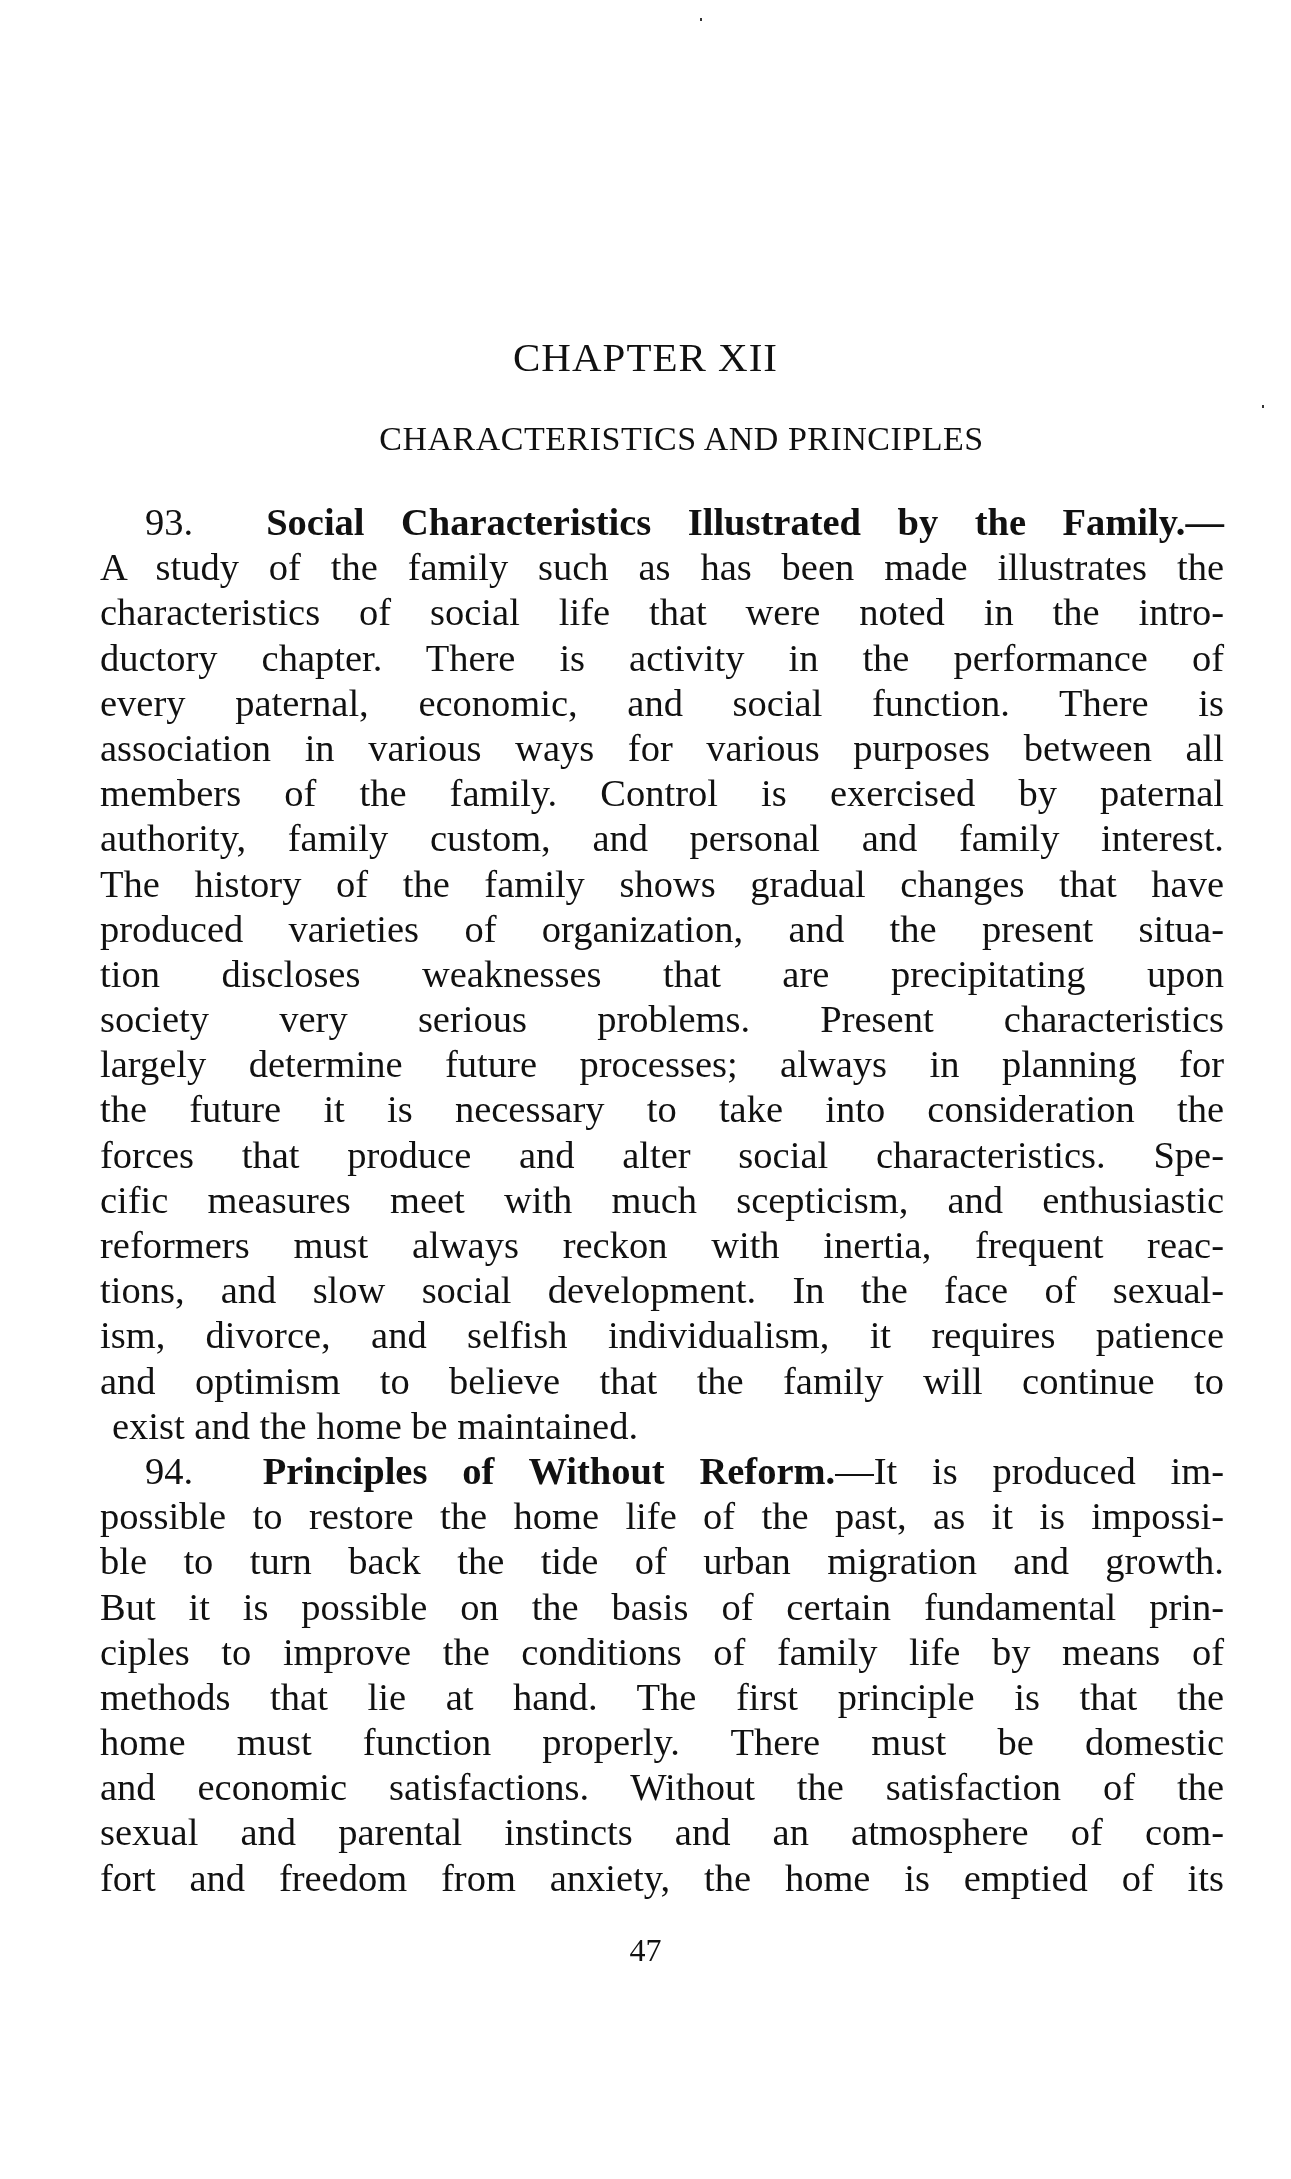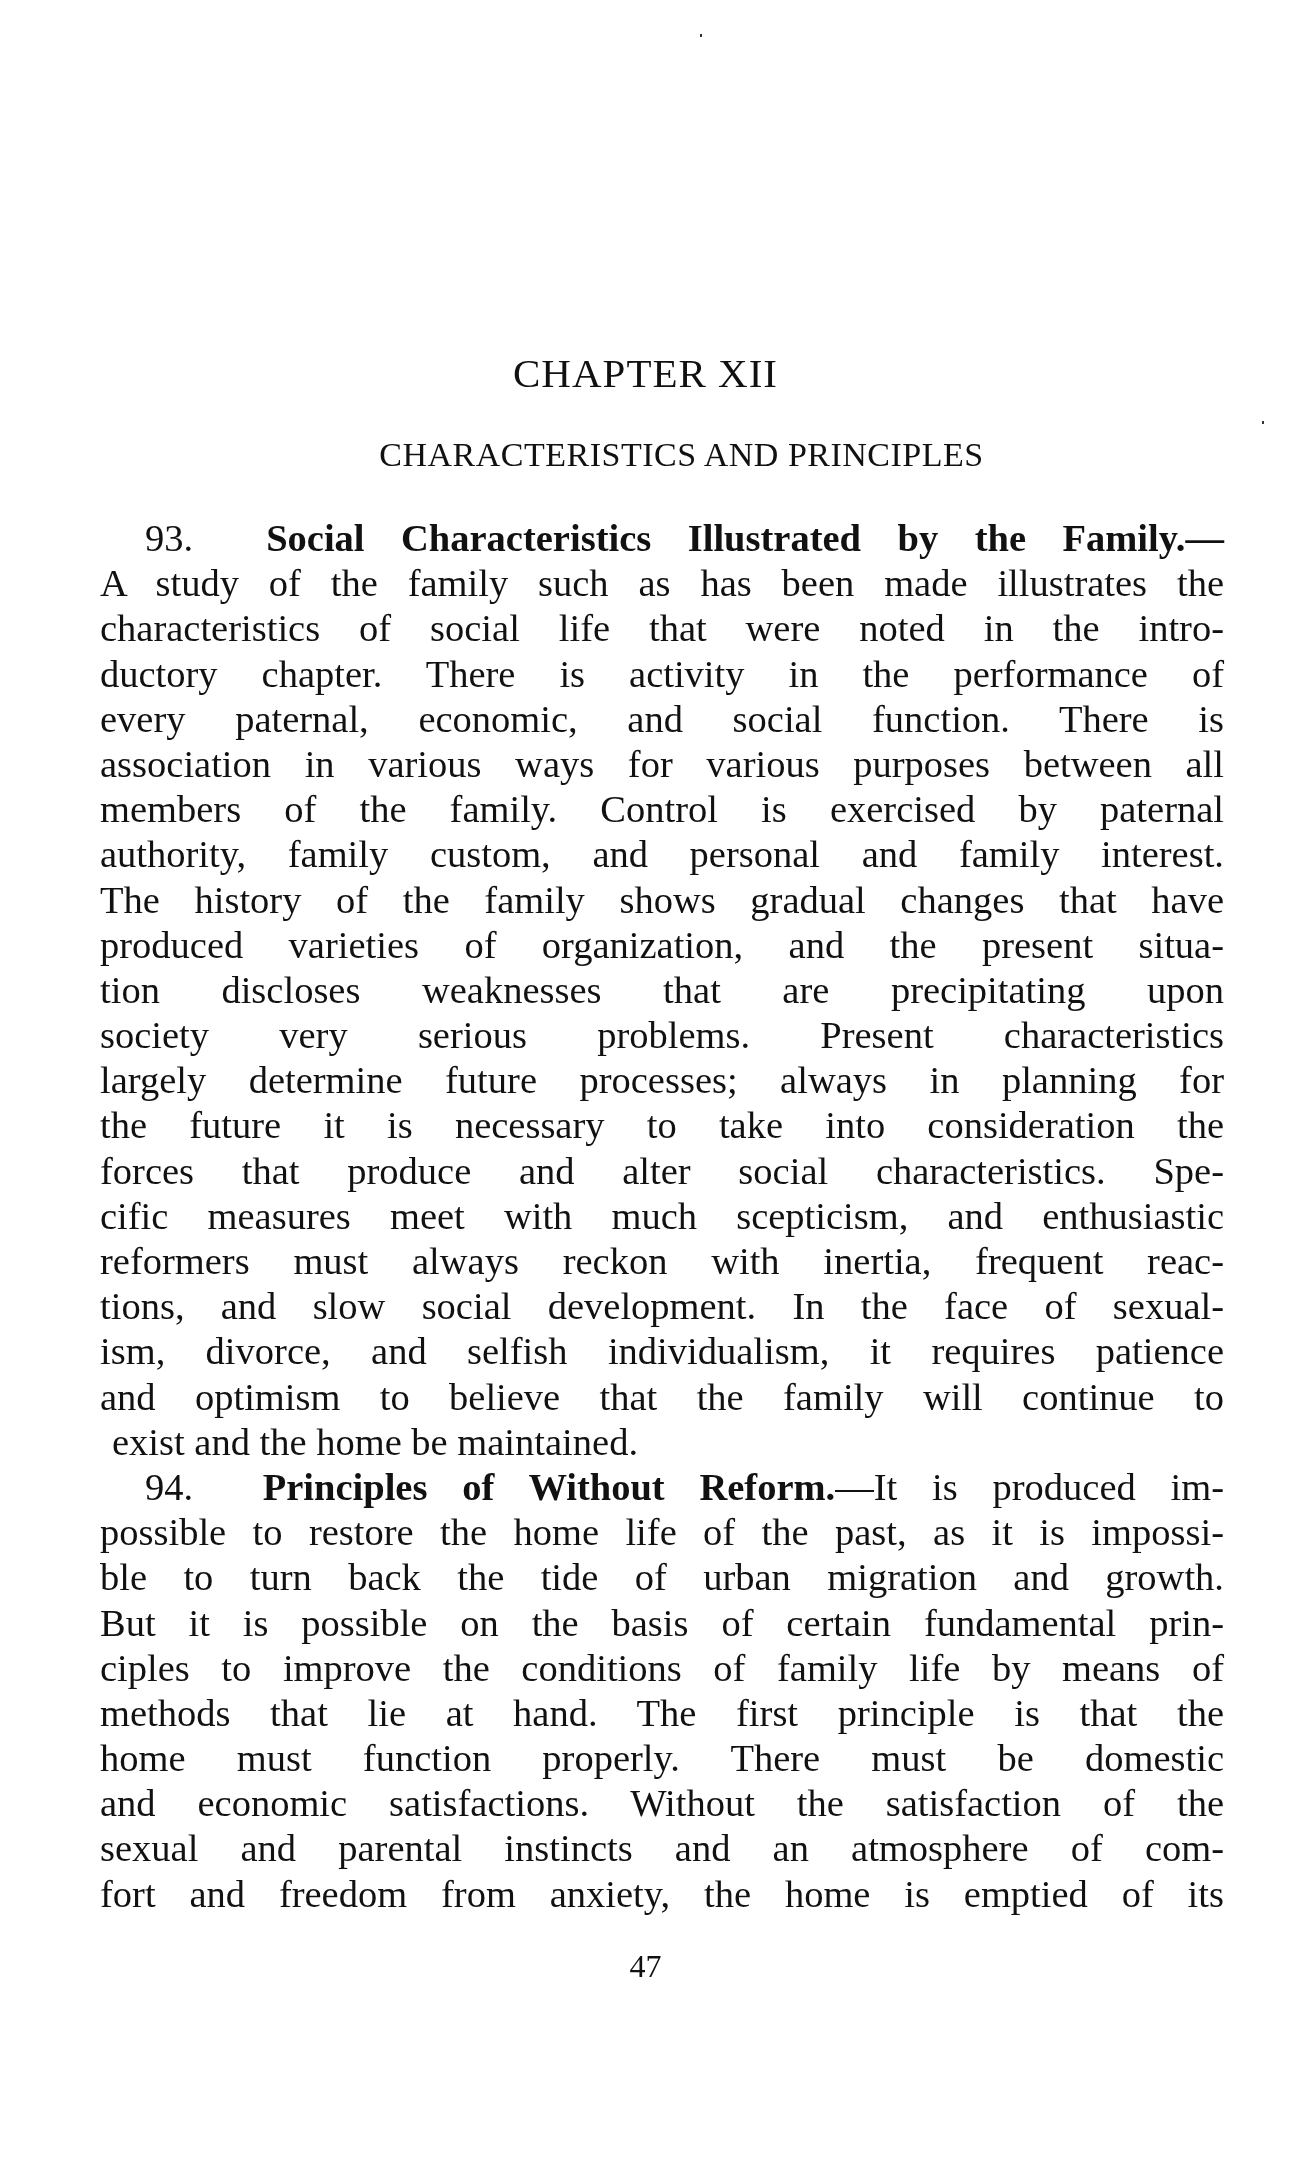--- a/index.html
+++ b/index.html
@@ -1,21 +1,21 @@
 <!DOCTYPE html>
 <html><head>
   <meta charset="utf-8">
   <style>
     html, body { margin: 0; padding: 0; background: #ffffff; }
     body {
       width: 1291px; height: 2179px; position: relative; overflow: hidden;
       font-family: "DejaVu Serif", "Liberation Serif", serif;
       color: #111111;
     }
-    .page { position: absolute; left: 0; top: 16px; width: 1291px; height: 1608px; }
+    .page { position: absolute; left: 0; top: 0; width: 1291px; height: 1608px; }
     .chapter {
       position: absolute; left: 0; width: 1291px; top: 333px;
       text-align: center; font-size: 41px; letter-spacing: 1px;
       font-family: "Liberation Serif", serif;
     }
     .subtitle {
       position: absolute; left: 0; width: 1291px; top: 420px;
       text-align: center; font-size: 34px; letter-spacing: 0.5px;
       font-family: "Liberation Serif", serif;
       margin-left: 36px;

